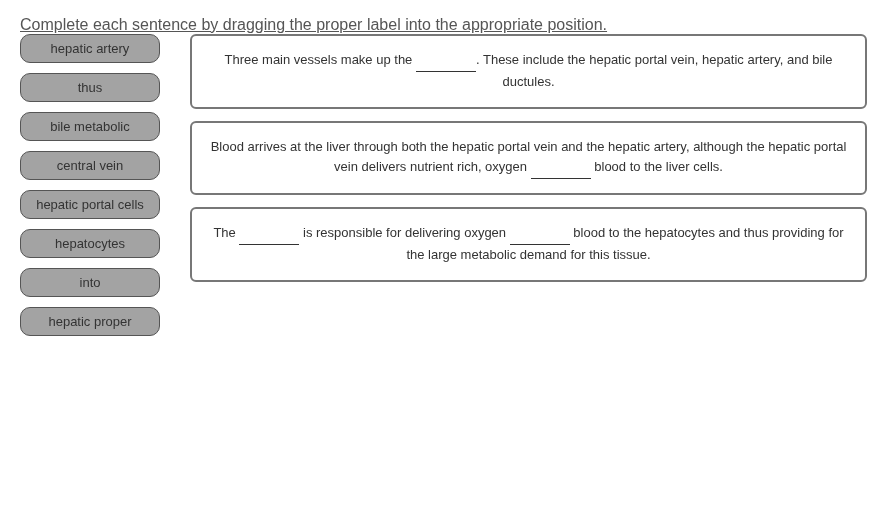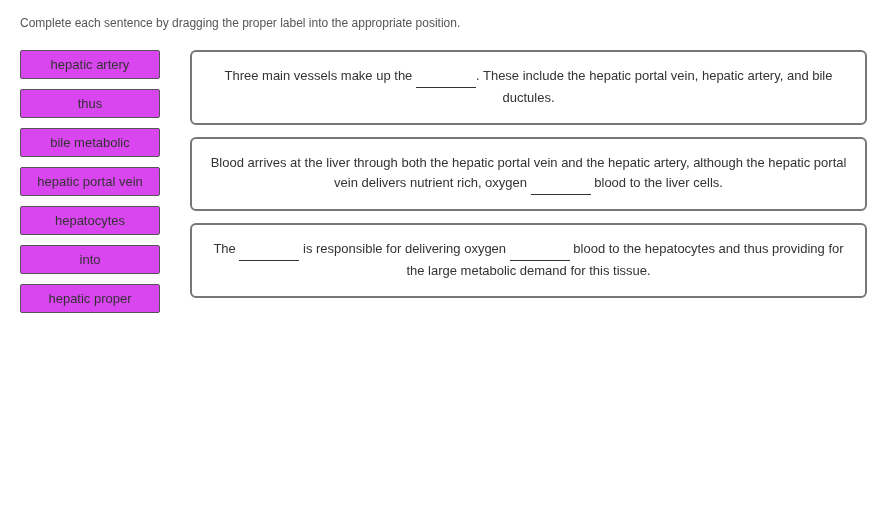--- a/index.html
+++ b/index.html
@@ -10,42 +10,42 @@
     body {
       font-family: Arial, sans-serif;
       font-size: 13px;
       background: #fff;
       width: 887px;
       min-height: 524px;
       padding: 16px 20px;
       color: #333;
     }
     .instructions {
-      font-size: 12px;
+      font-size: 16px;
       color: #555;
-      margin-bottom: 20px;
+      text-decoration: underline;
     }
     .main-layout {
       display: flex;
       gap: 30px;
       align-items: flex-start;
     }
     .labels-column {
       display: flex;
       flex-direction: column;
       gap: 10px;
       min-width: 140px;
     }
     .label-item {
       border: 1.5px solid #555;
-      border-radius: 2px;
+      border-radius: 10px;
       padding: 6px 14px;
       text-align: center;
       font-size: 13px;
-      background: #d946ef;
+      background: #a3a3a3;
       cursor: grab;
       user-select: none;
     }
     .sentences-column {
       display: flex;
       flex-direction: column;
       gap: 12px;
       flex: 1;
     }
     .sentence-box {
@@ -67,21 +67,22 @@
 <body>
 
 <p class="instructions">Complete each sentence by dragging the proper label into the appropriate position.</p>
 
 <div class="main-layout">
   <div class="labels-column">
 
   <div class="label-item">hepatic artery</div>
       <div class="label-item">thus</div>
       <div class="label-item">bile metabolic</div>
-      <div class="label-item">hepatic portal vein</div>
+      <div class="label-item">central vein</div>
+      <div class="label-item">hepatic portal cells</div>
       <div class="label-item">hepatocytes</div>
       <div class="label-item">into</div>
       <div class="label-item">hepatic proper</div>
     </div>
   <div class="sentences-column">
 
     <div class="sentence-box">
       Three main vessels make up the <span class="blank">&nbsp;&nbsp;&nbsp;&nbsp;&nbsp;&nbsp;&nbsp;&nbsp;</span>. These include the hepatic portal vein, hepatic artery, and bile ductules.
     </div>
 

